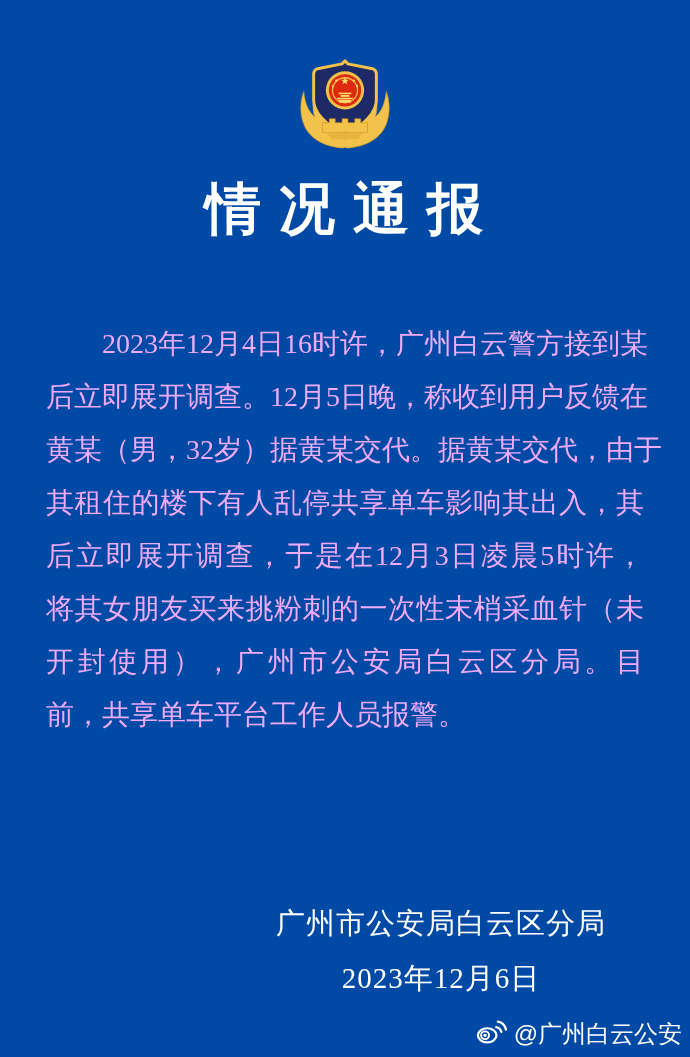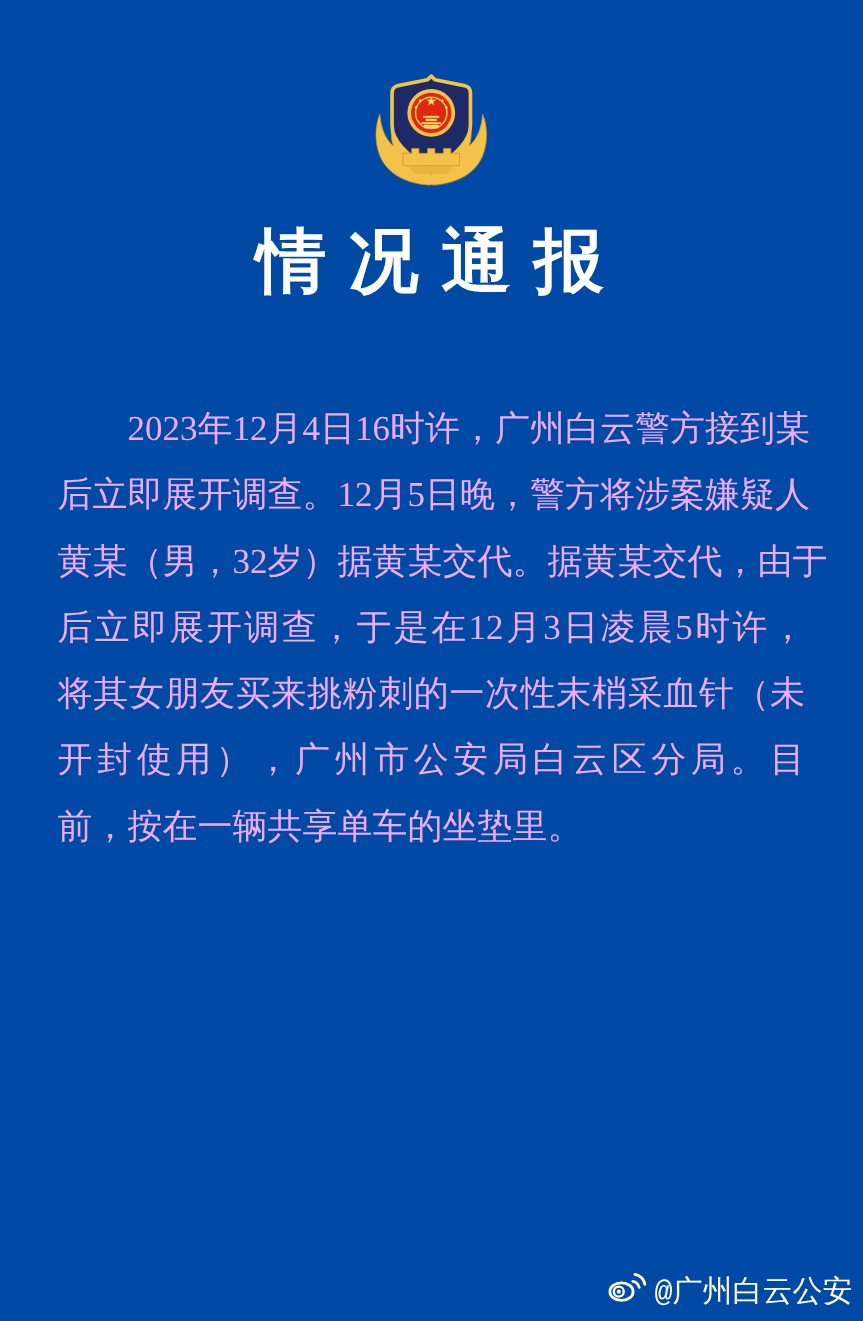--- a/index.html
+++ b/index.html
@@ -62,21 +62,21 @@
   }
   .watermark {
     position: absolute;
     right: 8px;
     bottom: 7px;
     display: flex;
     align-items: center;
     gap: 7px;
     font-size: 24px;
     color: #FFFFFF;
-    font-family: Liberation Mono, monospace;
+    font-family: Liberation Sans, sans-serif;
   }
   .watermark .wicon { display: block; }
 </style>
 </head>
 <body>
 
 <div class="page">
 
   <div class="badge">
     <svg viewBox="0 0 110 100" width="108" height="98" aria-hidden="true">
@@ -110,28 +110,33 @@
       <path d="M32 68 h7 v-4 h6 v4 h7 v-4 h6 v4 h7 v-4 h6 v4 h7 v10 h-46 z" fill="#F3C24B" stroke="#C8901F" stroke-width="0.6"></path>
       <path d="M36 78 h38 l-6 7 h-26 z" fill="#E8B43E"></path>
       <path d="M46 85 h18 l-9 9 z" fill="#F3C24B"></path>
     </svg>
   </div>
 
   <div class="title">情 况 通 报</div>
 
   <div class="body-text">
     <div class="body-line indent">2023年12月4日16时许，广州白云警方接到某</div>
-    <div class="body-line">后立即展开调查。12月5日晚，警方将涉案嫌疑人</div>
+    <div class="body-line">后立即展开调查。12月5日晚，称收到用户反馈在</div>
     <div class="body-line">黄某（男，32岁）据黄某交代。据黄某交代，由于</div>
+    <div class="body-line">其租住的楼下有人乱停共享单车影响其出入，其</div>
     <div class="body-line">后立即展开调查，于是在12月3日凌晨5时许，</div>
     <div class="body-line">将其女朋友买来挑粉刺的一次性末梢采血针（未</div>
     <div class="body-line">开封使用），广州市公安局白云区分局。目</div>
-    <div class="body-line last">前，按在一辆共享单车的坐垫里。</div>
+    <div class="body-line last">前，共享单车平台工作人员报警。</div>
   </div>
 
+  <div class="sig-block">
+    <div>广州市公安局白云区分局</div>
+    <div>2023年12月6日</div>
+  </div>
 
   <div class="watermark">
     <span class="wicon">
       <svg viewBox="0 0 36 30" width="31" height="26" aria-hidden="true">
         <g fill="none" stroke="#FFFFFF" stroke-width="2.6" stroke-linecap="round">
           <path d="M23.5 10.5 q4.5 0.8 6 5.6"></path>
           <path d="M25.5 4 q7.5 1.4 9.3 9.3"></path>
         </g>
         <ellipse cx="13" cy="20" rx="10.8" ry="8.2" fill="none" stroke="#FFFFFF" stroke-width="2.6"></ellipse>
         <circle cx="10.5" cy="20" r="4.6" fill="none" stroke="#FFFFFF" stroke-width="2.2"></circle>

